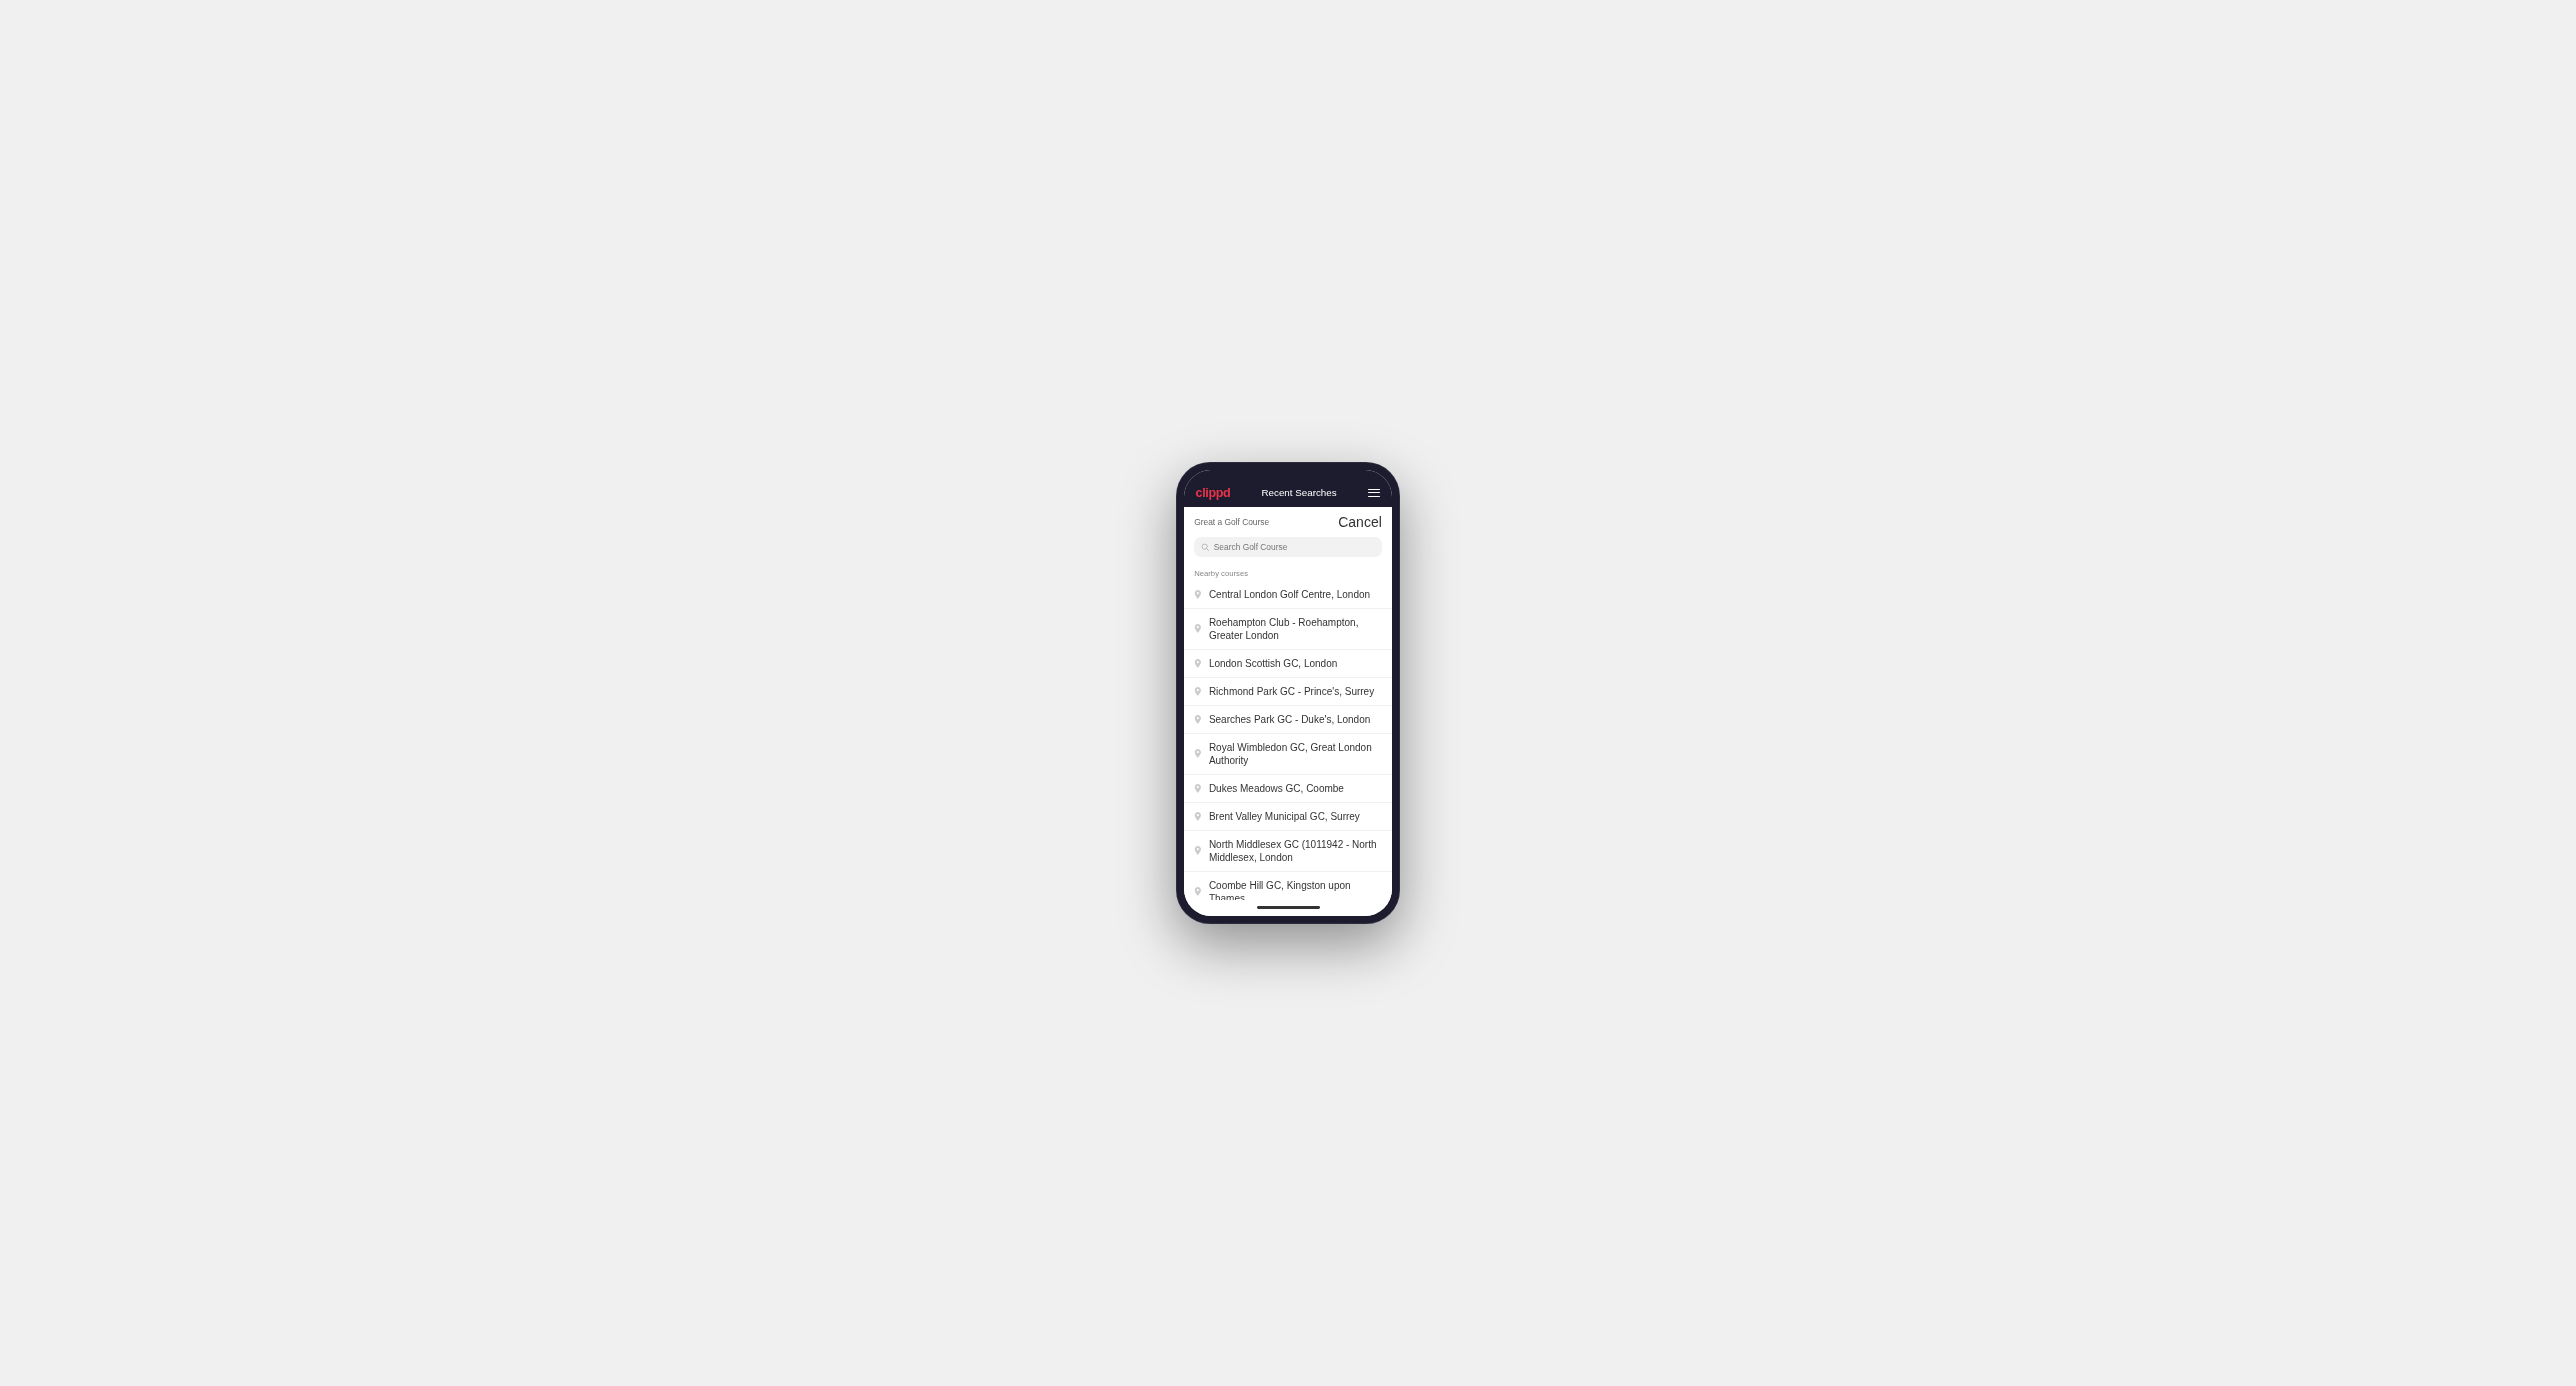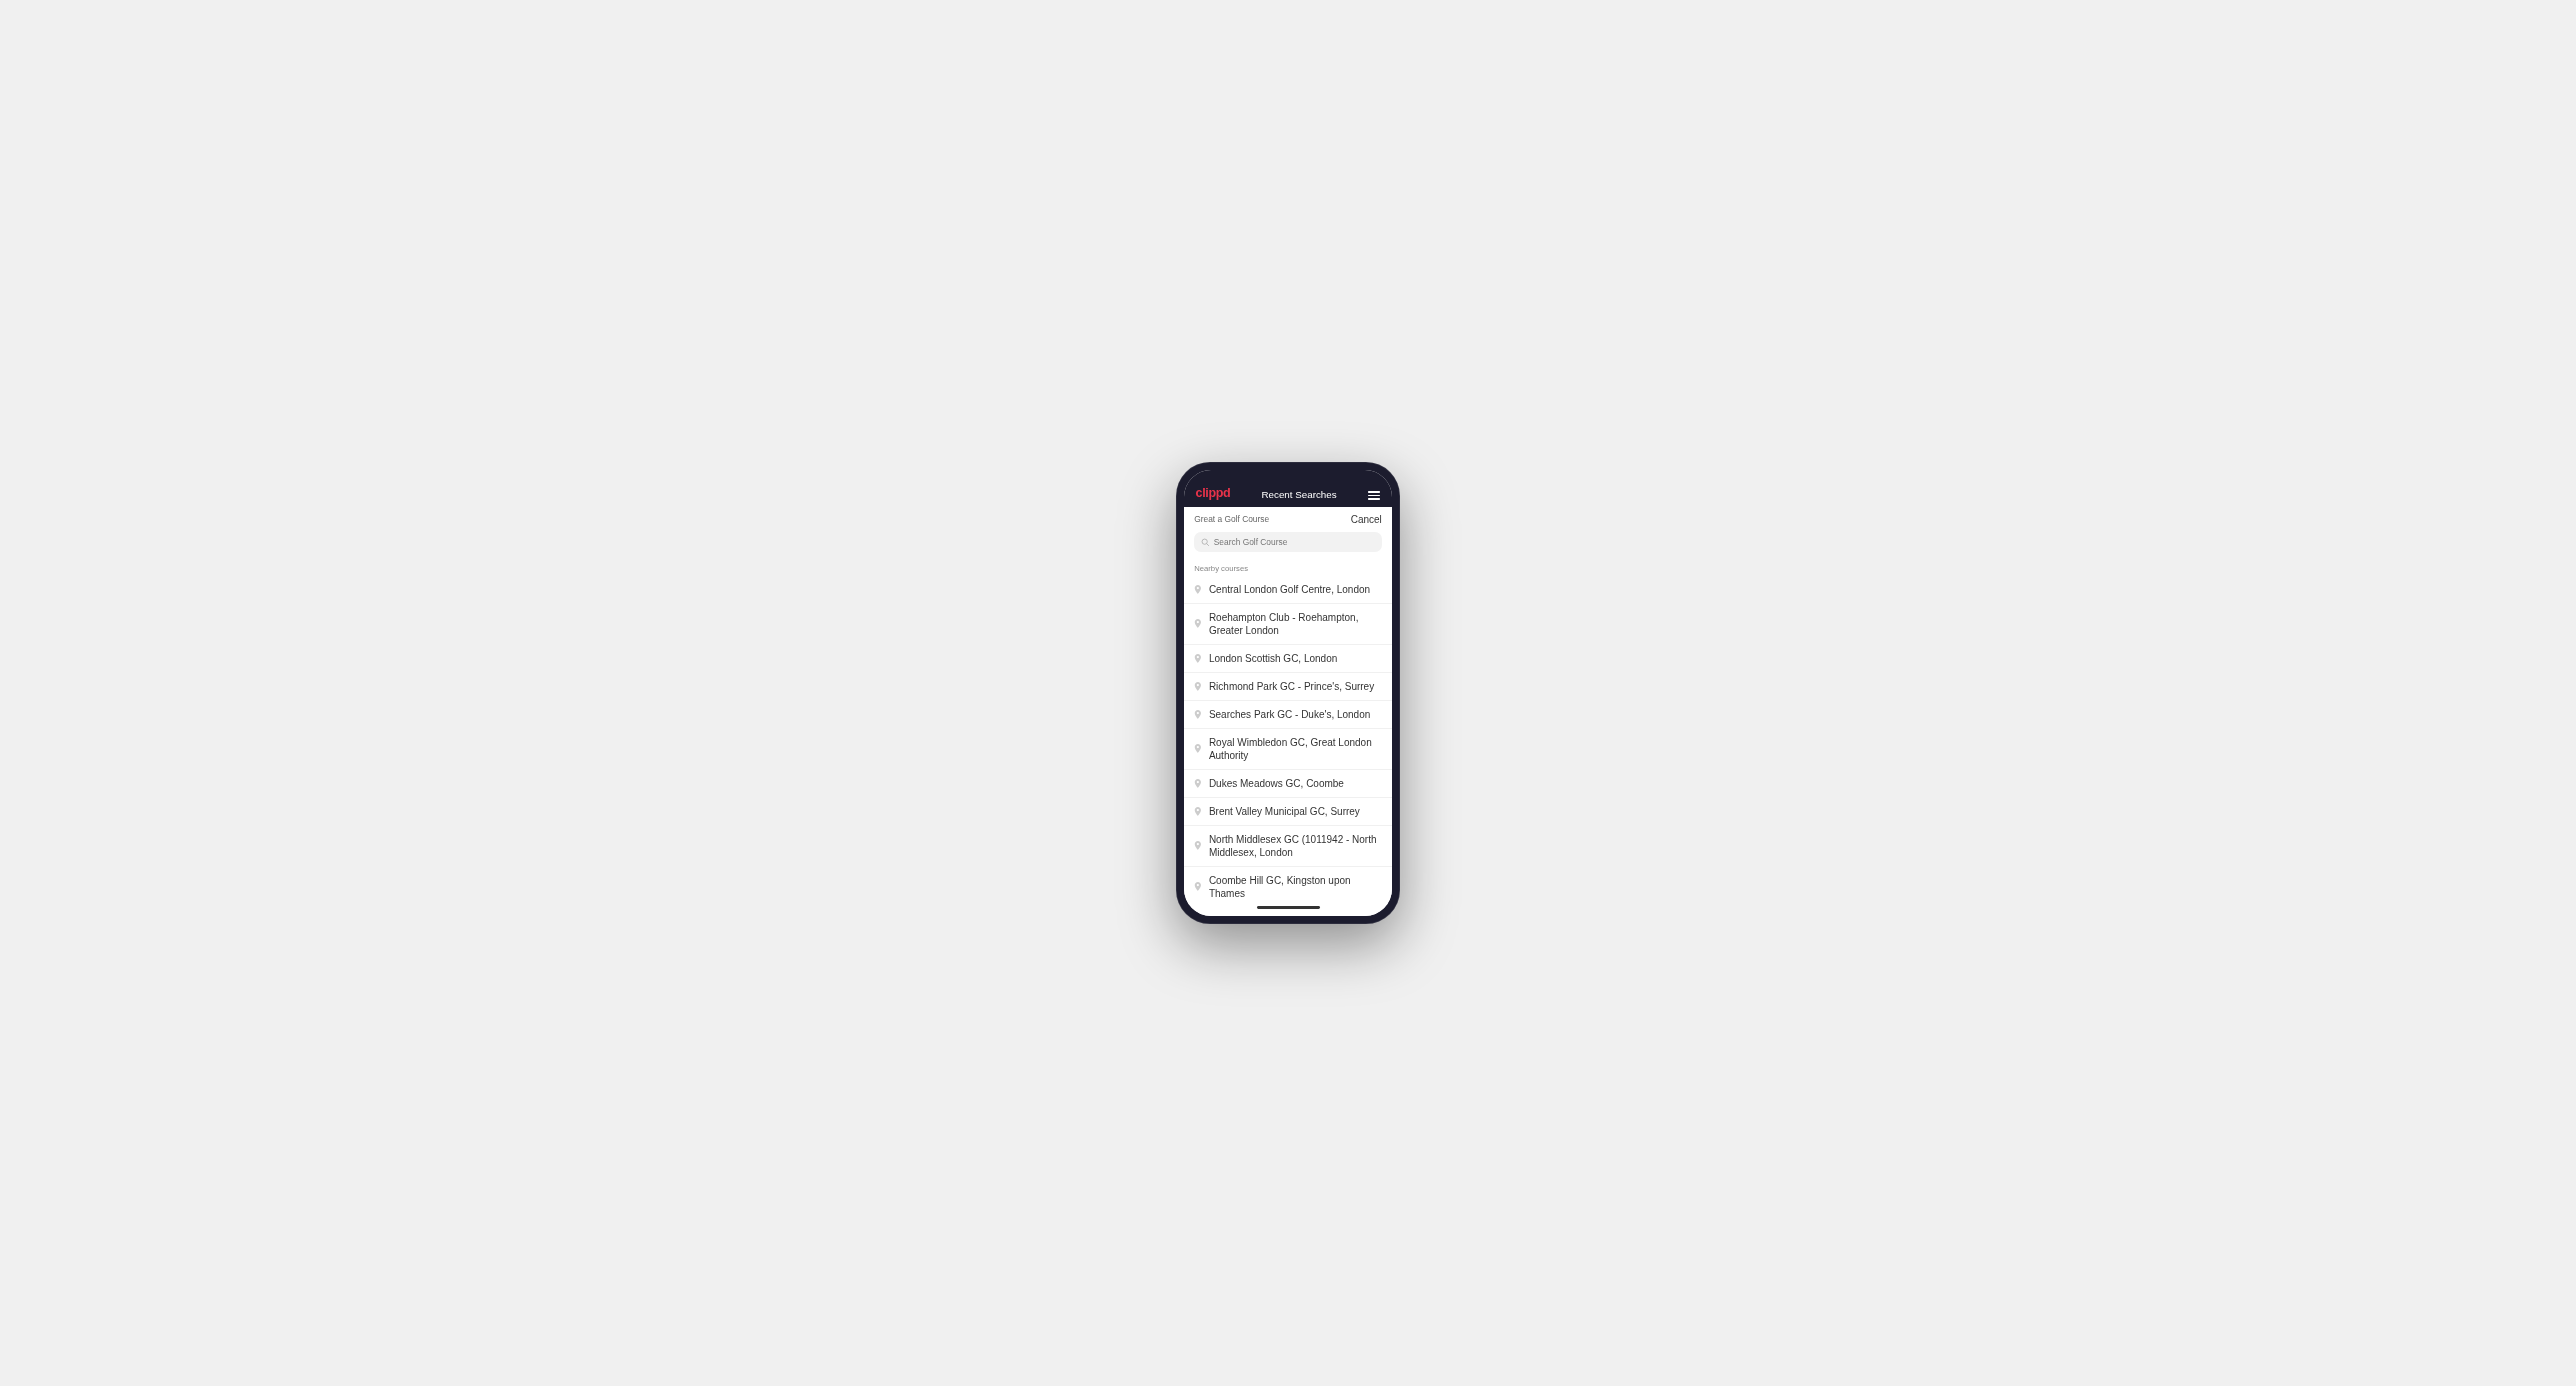--- a/index.html
+++ b/index.html
@@ -40,21 +40,21 @@
     .status-bar {
       background: #1c1c2e;
       height: 9.8px;
       flex-shrink: 0;
     }
 
     .app-header {
       background: #1c1c2e;
       padding: 5.6px 11.2px 7px;
       display: flex;
-      align-items: flex-end;
+      align-items: center;
       justify-content: space-between;
       flex-shrink: 0;
     }
 
     .app-logo {
       font-size: 12.6px;
       font-weight: 700;
       color: #e8334a;
       letter-spacing: -0.4px;
     }
@@ -93,21 +93,21 @@
       align-items: center;
       padding: 7px 9.8px 4.2px;
     }
 
     .find-label {
       font-size: 8.4px;
       color: #666666;
     }
 
     .cancel-btn {
-      font-size: 10px;
+      font-size: 14px;
       color: #333333;
       font-weight: 500;
       cursor: pointer;
       background: none;
       border: none;
     }
 
     .search-box {
       margin: 2.8px 9.8px 7px;
       background: #f2f2f2;

